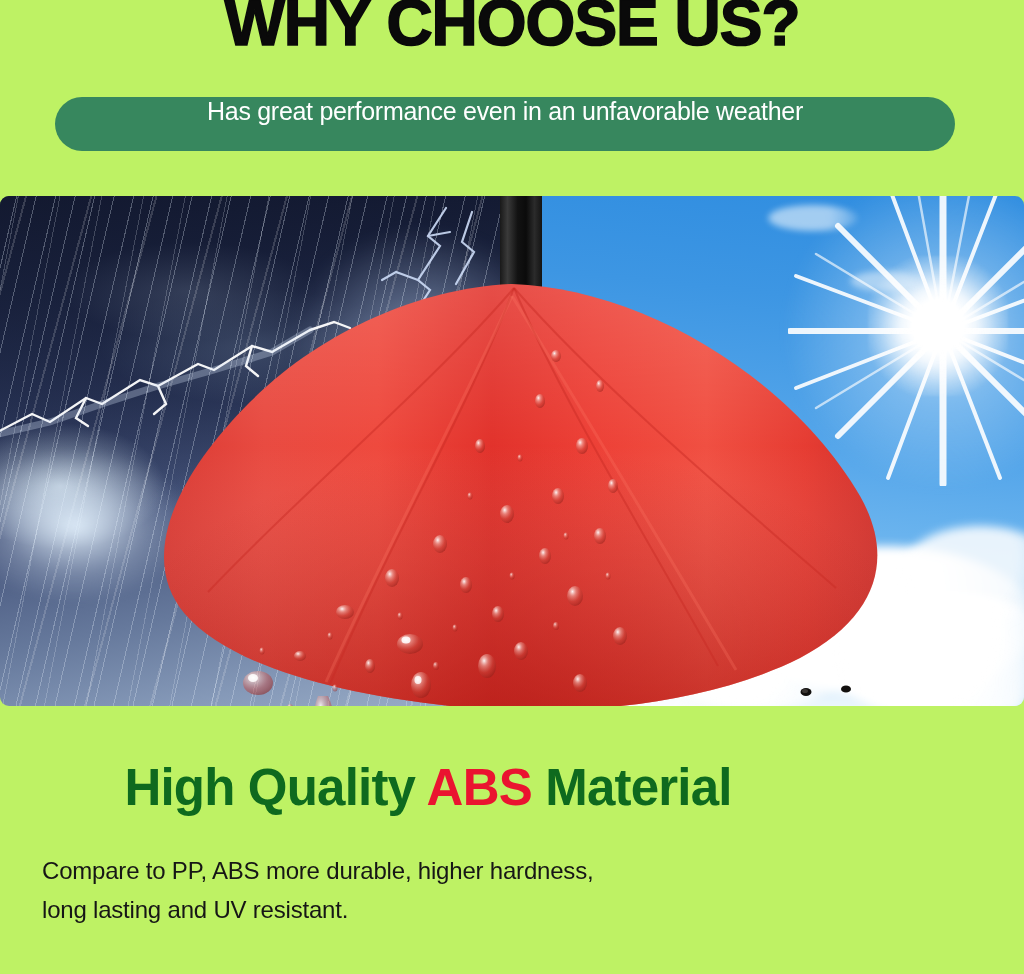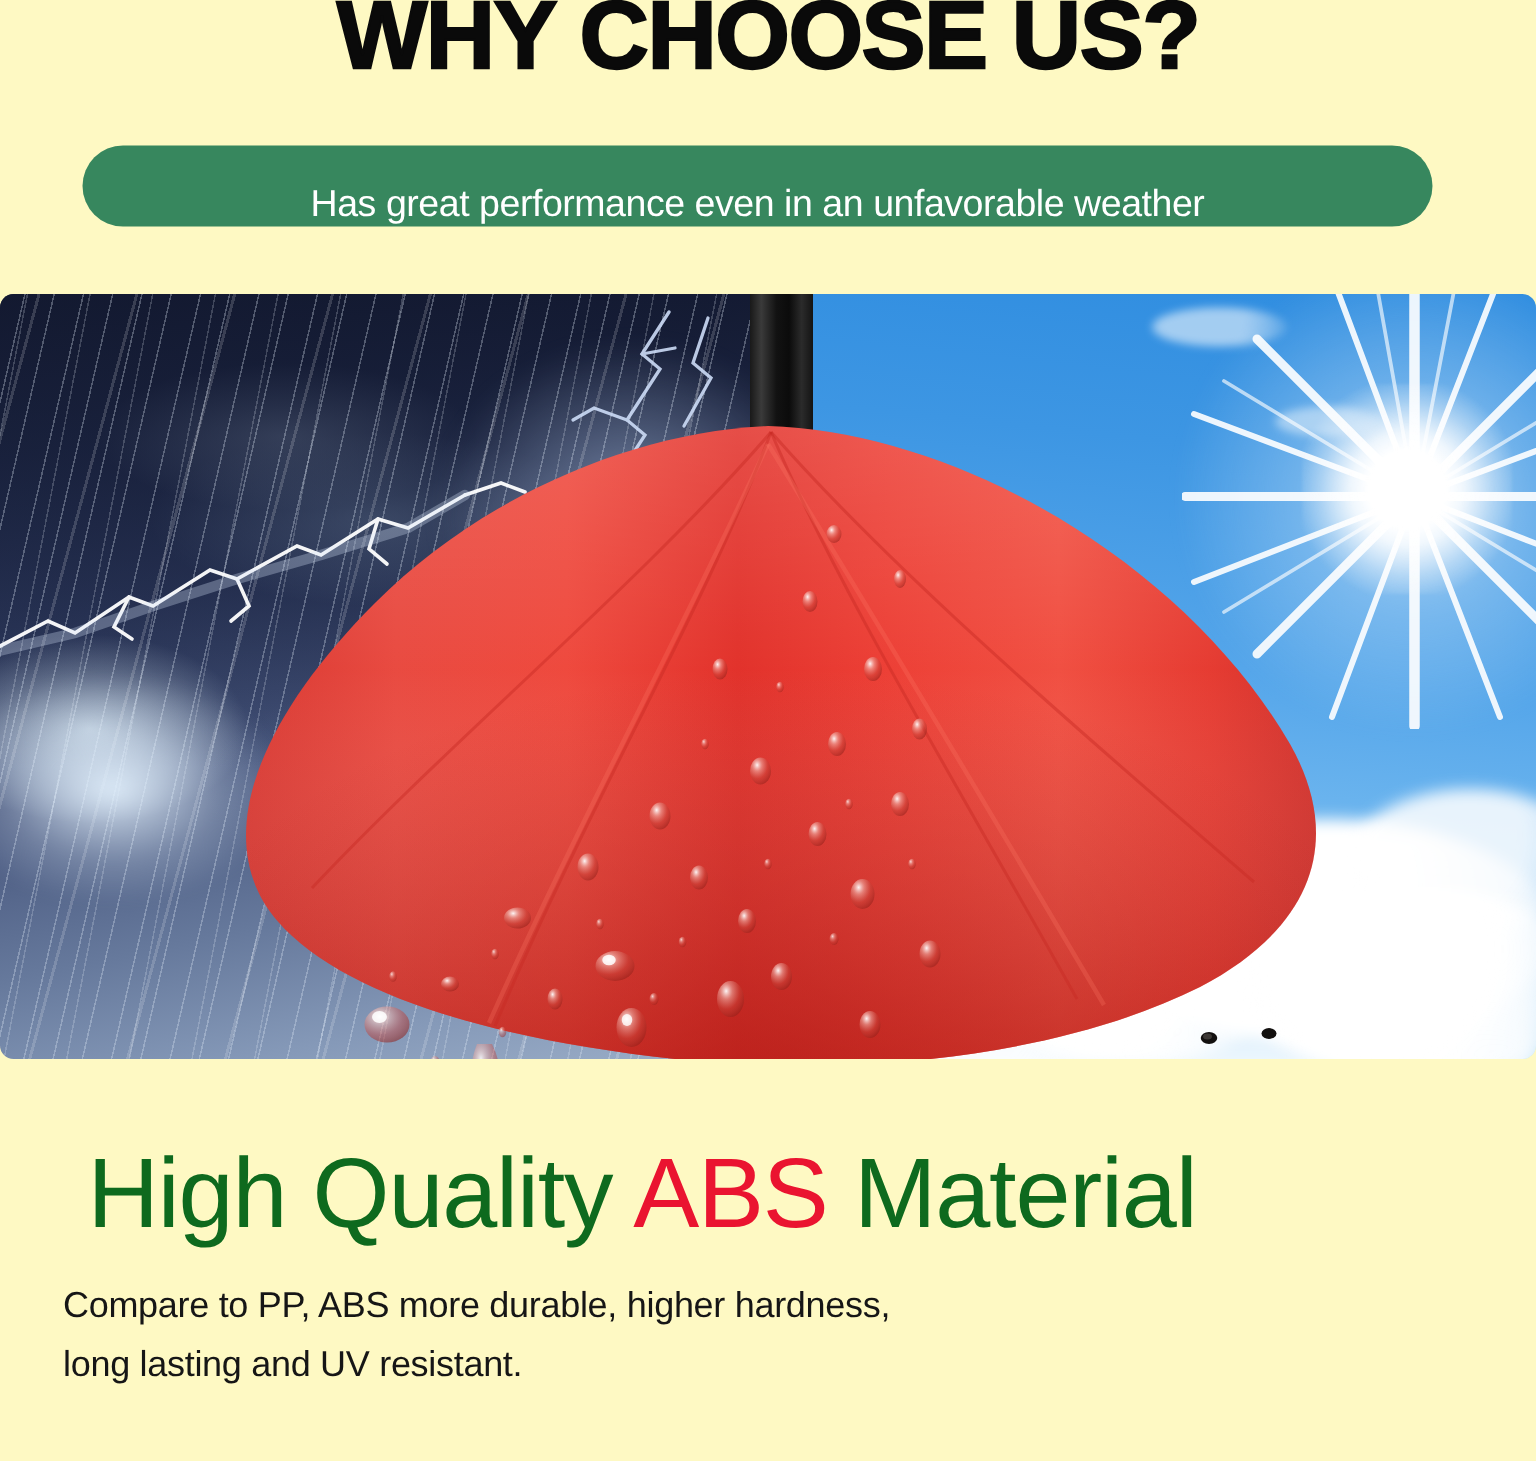--- a/index.html
+++ b/index.html
@@ -2,42 +2,42 @@
 <html><head>
 <meta charset="utf-8">
 <style>
   * { margin:0; padding:0; box-sizing:border-box; }
   html, body {
     width:1024px; height:974px;
     background:#ffffff;
     font-family:"Liberation Sans", sans-serif;
     overflow:hidden;
   }
-  .page { position:relative; width:1024px; height:974px; background:#fef9c3; }
+  .page { position:relative; width:1024px; height:974px; background:#bef264; }
 
   
   .headline {
     position:absolute; left:0; top:-12px; width:1024px;
     text-align:center;
     font-family:"Liberation Sans", sans-serif;
     font-weight:bold;
     font-size:64px;
     letter-spacing:-1px;
     color:#0a0a0a;
     line-height:1.1;
     -webkit-text-stroke:1.6px #0a0a0a;
   }
 
   
   .pill {
     position:absolute; left:55px; top:97px;
     width:900px; height:54px;
     background:#37875E;
     border-radius:27px;
-    display:flex; align-items:flex-end; justify-content:center;
+    display:flex; align-items:flex-start; justify-content:center;
   }
   .pill-text {
     color:#ffffff;
     font-size:25px;
     font-weight:400;
     letter-spacing:-0.3px;
     white-space:nowrap;
   }
 
   
@@ -138,22 +138,22 @@
   }
 
   
   .cone-wrap { position:absolute; left:0; top:0; width:1024px; height:510px; }
   .cone-drops { position:absolute; left:0; top:0; width:1024px; height:510px; }
 
   
   .subhead {
     position:absolute; left:0; top:760px; width:856px;
     text-align:center;
-    font-size:66px;
-    font-weight:normal;
+    font-size:51px;
+    font-weight:bold;
     letter-spacing:-0.8px;
     line-height:1.08;
     color:#0E6A1E;
     white-space:nowrap;
   }
   .subhead .accent { color:#EA1430; }
 
   
   .body-copy {
     position:absolute; left:42px; top:852px; width:960px;

